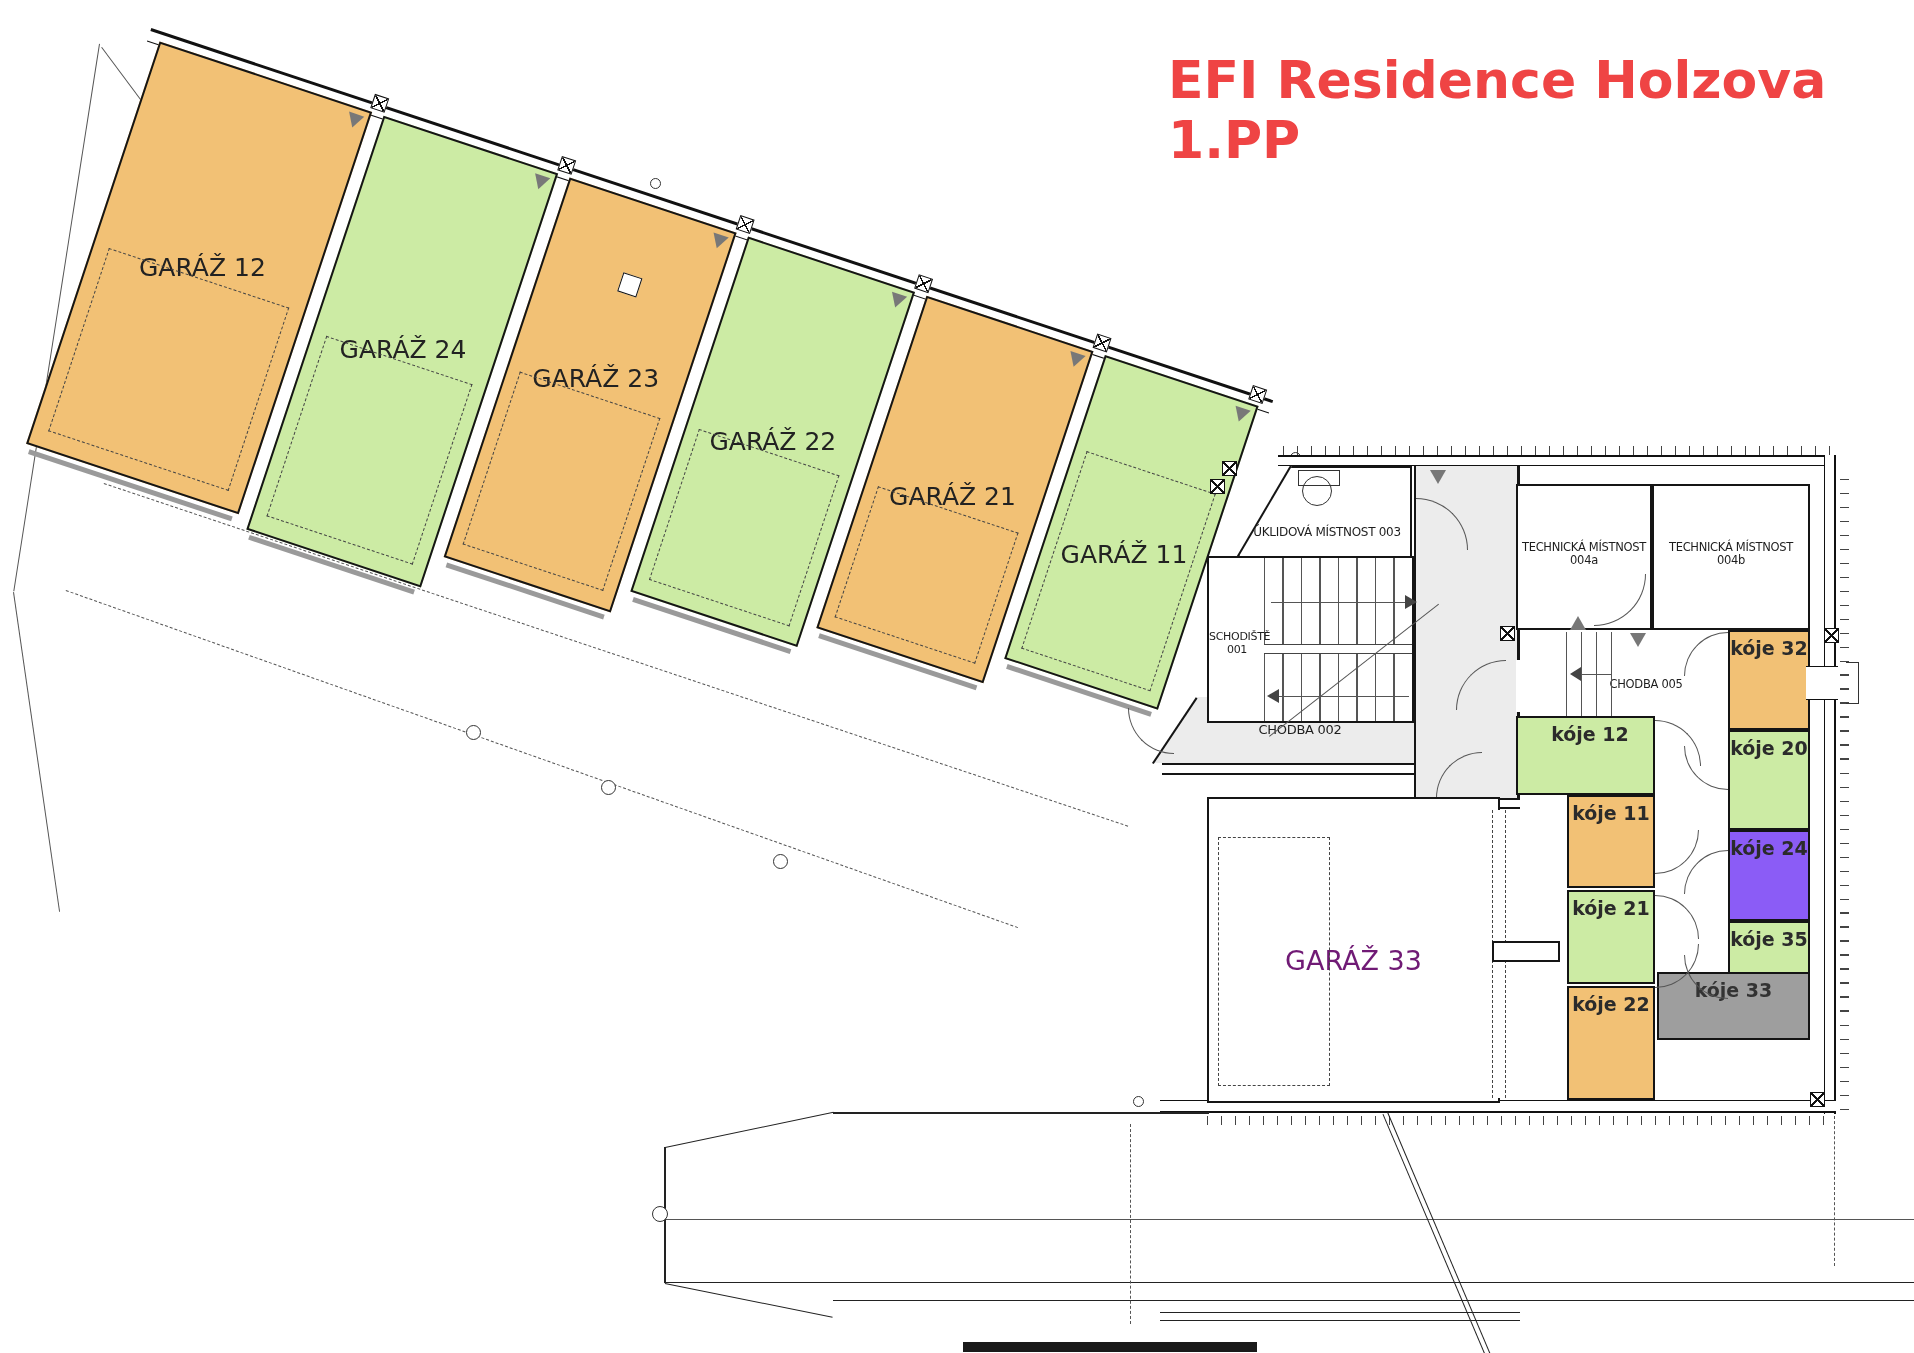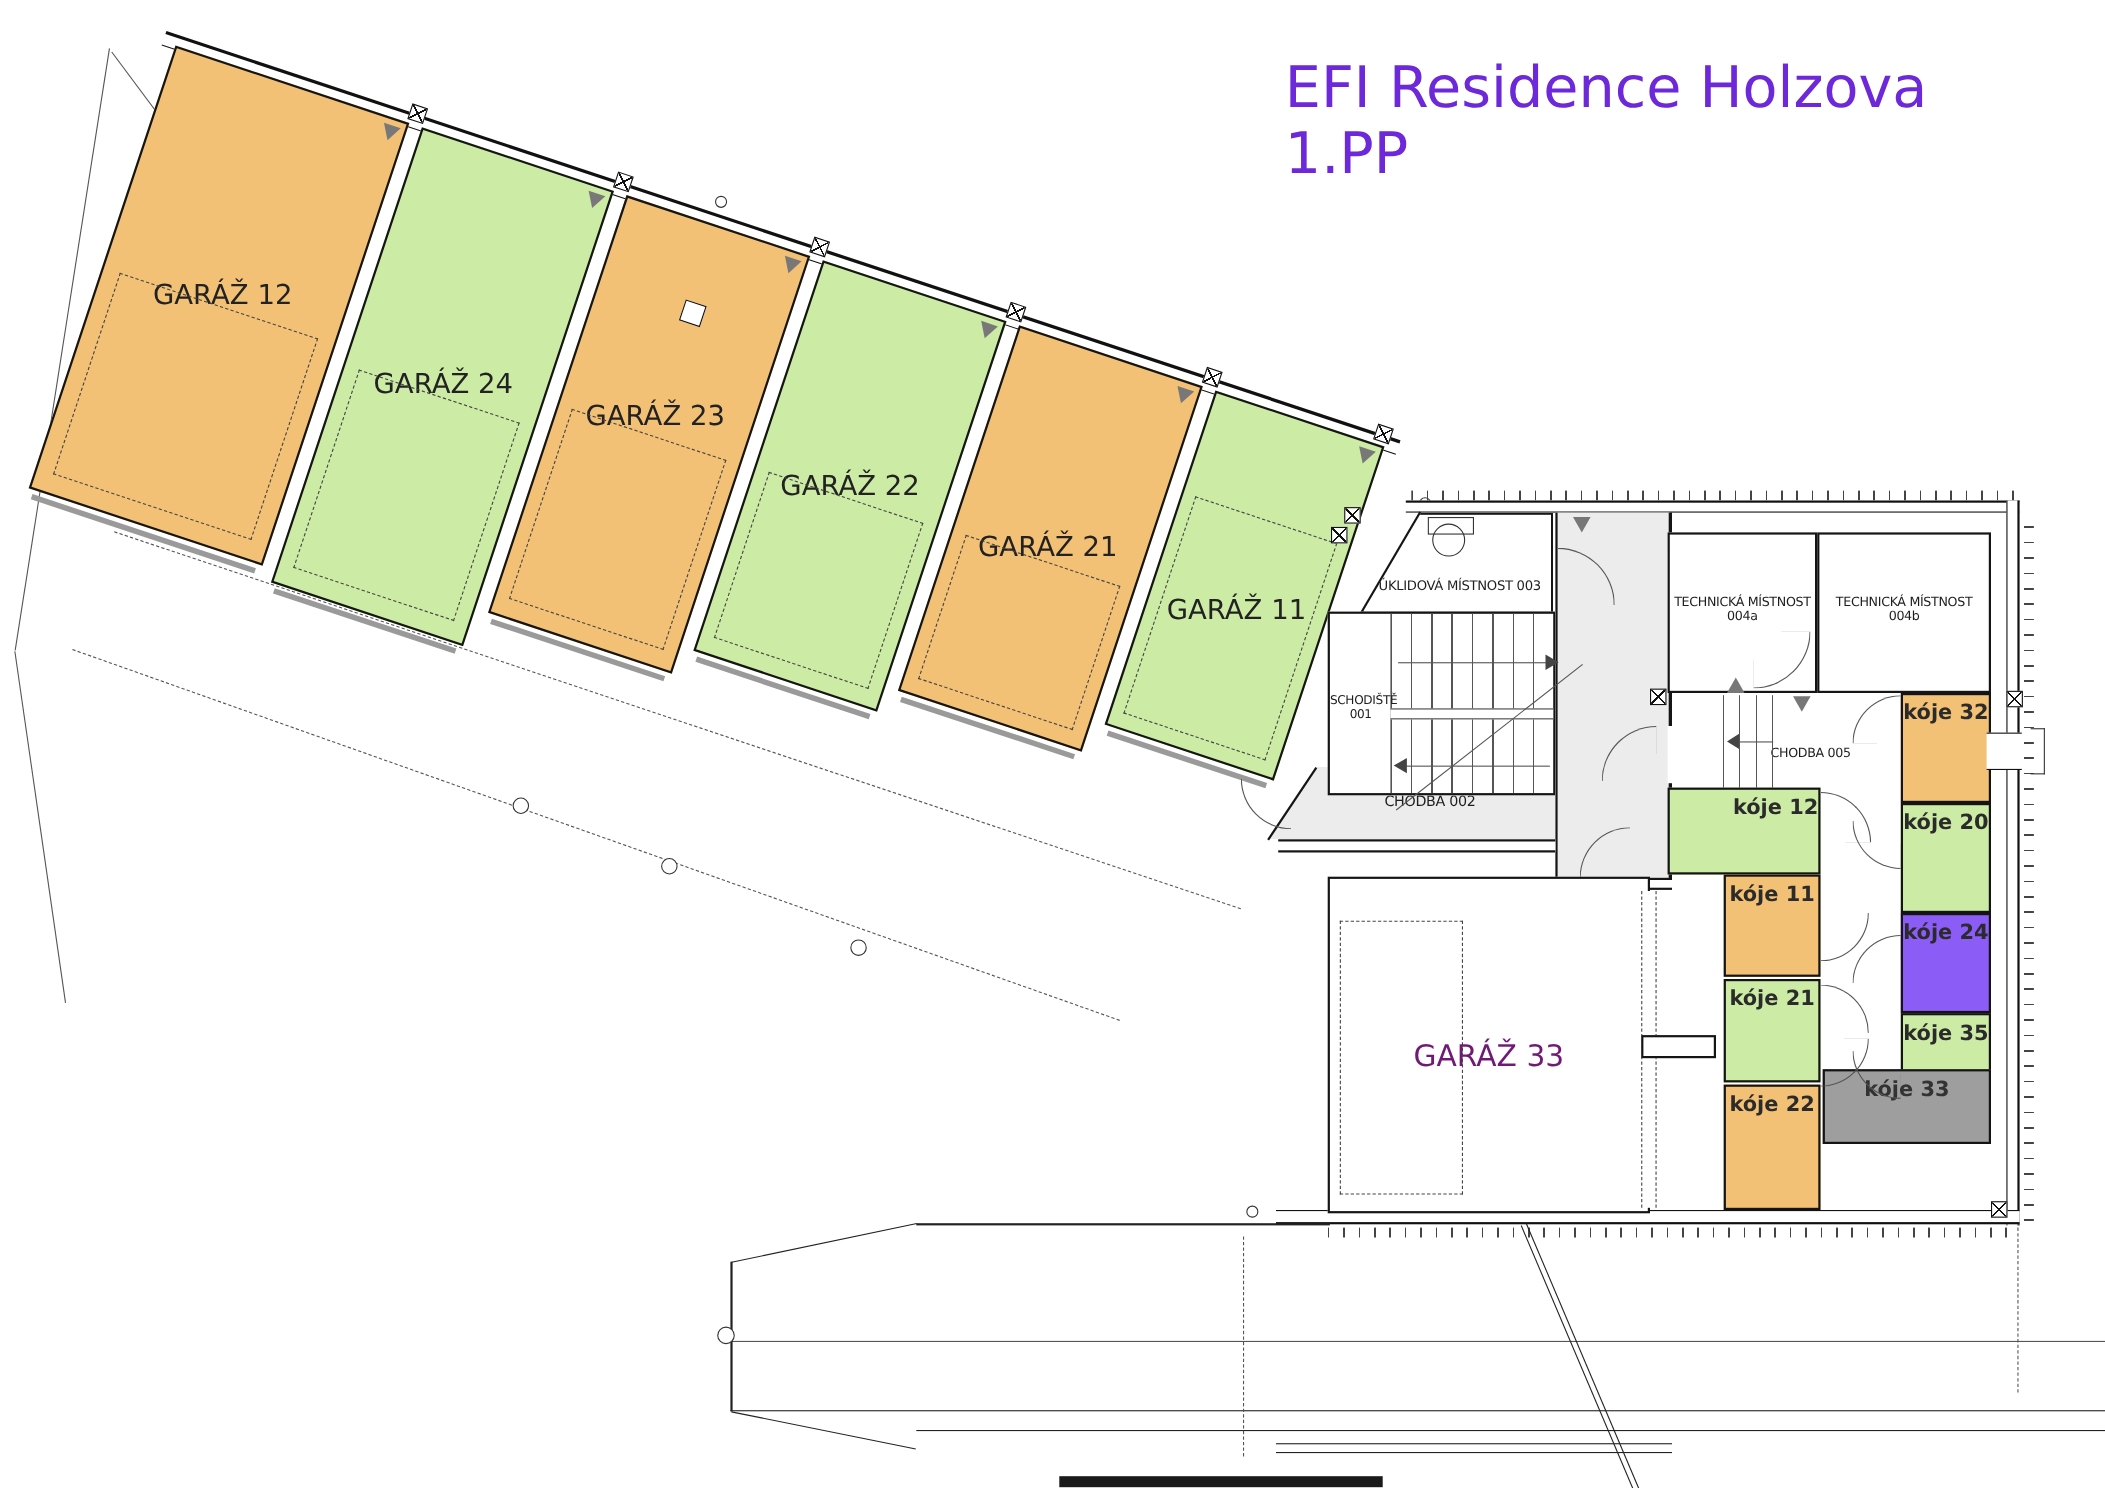--- a/index.html
+++ b/index.html
@@ -9,21 +9,21 @@
   .line{position:absolute;height:0;border-top:1.5px solid #222;transform-origin:0 0;}
   .thin{border-top-width:1px;border-top-color:#555;}
   .dash{border-top-style:dashed;border-top-color:#555;}
   .room{position:absolute;background:#fff;border:2px solid #151515;box-sizing:border-box;}
   .wall{position:absolute;background:#fff;box-sizing:border-box;}
   .lbl{position:absolute;white-space:nowrap;color:#1e1e1e;}
   .rlbl{font-size:11.5px;line-height:13px;text-align:center;letter-spacing:-0.3px;}
   .koje{position:absolute;border:2.5px solid #141414;box-sizing:border-box;
         font-weight:bold;font-size:19px;color:#2b2b2b;}
   .koje .t{position:absolute;top:5px;left:0;right:0;text-align:center;}
-  .koje.kl-left .t{text-align:right;padding-left:9px;}
+  .koje.kl-left .t{text-align:center;padding-left:9px;}
   
   #strip{position:absolute;left:157px;top:30px;width:1170px;height:450px;
          transform:rotate(18.35deg);transform-origin:0 0;}
   #stripTopWall{position:absolute;left:-6px;right:-6px;top:0;height:10px;background:#fff;
          border-top:3px solid #111;border-bottom:1.5px solid #111;}
   .garage{position:absolute;top:10px;border:2px solid #151515;box-sizing:border-box;}
   .garage .glabel{position:absolute;left:0;right:0;text-align:center;font-size:25px;
          color:#222;transform:rotate(-18.35deg);}
   .garage .spot{position:absolute;left:7%;right:7%;bottom:4%;border:1.2px dashed #444;}
   .garage .sill{position:absolute;left:3px;right:3px;bottom:-11px;height:5px;background:#9a9a9a;}
@@ -38,21 +38,21 @@
       border-left:8px solid transparent;border-right:8px solid transparent;}
   .circ{position:absolute;border:1.3px solid #333;border-radius:50%;background:#fff;}
   
   .arc{position:absolute;box-sizing:border-box;}
   .arc.bl{border-left:1.3px solid #555;border-bottom:1.3px solid #555;border-bottom-left-radius:100%;}
   .arc.br{border-right:1.3px solid #555;border-bottom:1.3px solid #555;border-bottom-right-radius:100%;}
   .arc.tl{border-left:1.3px solid #555;border-top:1.3px solid #555;border-top-left-radius:100%;}
   .arc.tr{border-right:1.3px solid #555;border-top:1.3px solid #555;border-top-right-radius:100%;}
   .hatchH{position:absolute;background-image:repeating-linear-gradient(90deg,#444 0 1.5px,transparent 1.5px 14px);}
   .hatchV{position:absolute;background-image:repeating-linear-gradient(0deg,#444 0 1.5px,transparent 1.5px 14px);}
-  #title{position:absolute;left:1168px;top:50px;font-weight:normal;font-size:52px;line-height:60px;color:#6d28d9;}
+  #title{position:absolute;left:1168px;top:50px;font-weight:bold;font-size:52px;line-height:60px;color:#ef4444;}
   .stairs{position:absolute;background-image:repeating-linear-gradient(90deg,#555 0 1.3px,transparent 1.3px 18.5px);}
 </style>
 </head>
 <body>
 
 <div id="title">
   <div>EFI Residence Holzova</div>
   <div>1.PP</div>
 </div>
 

